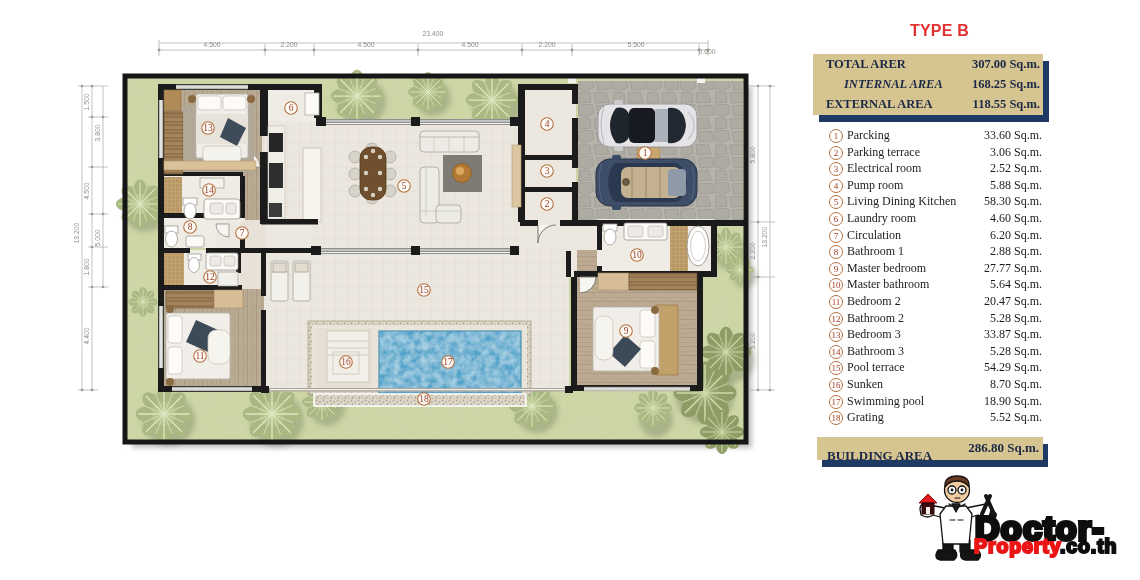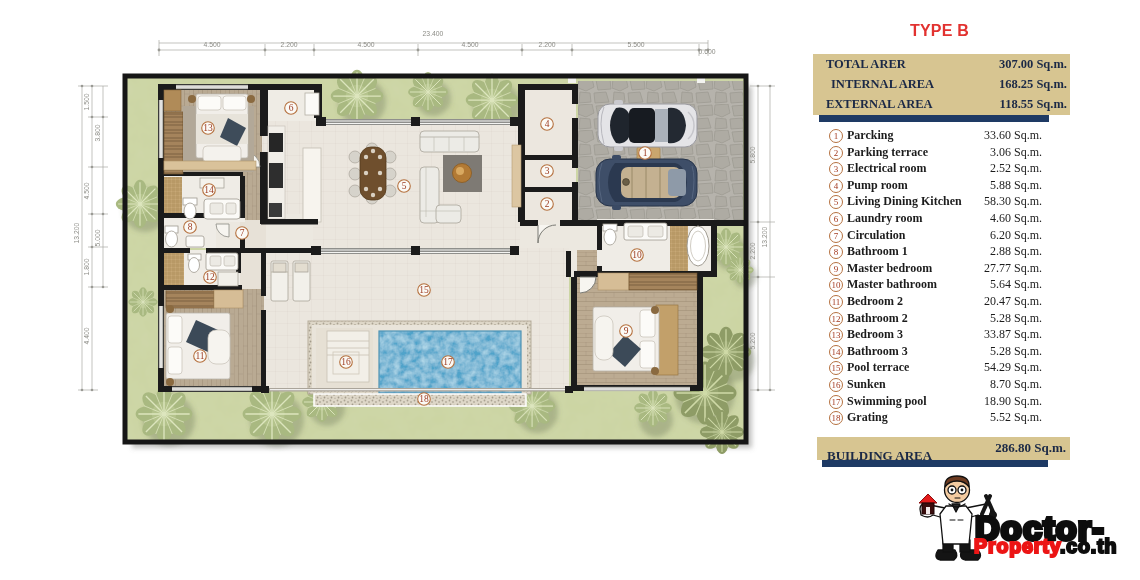--- a/index.html
+++ b/index.html
@@ -1,19 +1,19 @@
 <!DOCTYPE html>
 <html><head>
 <meta charset="utf-8">
 <style>
   html,body{margin:0;padding:0;background:#ffffff;}
   #canvas{position:relative;width:1140px;height:580px;background:#ffffff;overflow:hidden;
     font-family:"Liberation Sans",sans-serif;}
   .abs{position:absolute;}
-  .serif{font-family:"Liberation Serif",serif;padding-left:27px;}
+  .serif{font-family:"Liberation Serif",serif;}
 </style>
 </head>
 <body>
 <div id="canvas">
 
 <svg class="abs" style="left:0;top:0" width="800" height="480" viewBox="0 0 800 480">
 <defs>
   <filter id="soft" x="-20%" y="-20%" width="140%" height="140%">
     <feGaussianBlur stdDeviation="2.5"></feGaussianBlur>
   </filter>
@@ -694,32 +694,32 @@
 
 <div class="abs" style="left:800px;top:0;width:340px;height:532px;">
 
   <div class="abs" style="left:110px;top:22px;font-size:16px;font-weight:bold;color:#e23230;letter-spacing:0.2px;">TYPE B</div>
 
   <div class="abs" style="left:19px;top:61px;width:230px;height:61px;background:#1e3a64;"></div>
 
   <div class="abs serif" style="left:13px;top:54px;width:230px;height:61px;background:#d7c591;color:#1b2946;font-size:12.5px;font-weight:bold;">
     <div class="abs" style="left:13px;top:3px;">TOTAL ARER</div>
         <div class="abs" style="right:3px;top:3px;">307.00 Sq.m.</div>
-    <div class="abs" style="left:18px;top:23px;">INTERNAL AREA</div>
+    <div class="abs" style="left:31px;top:23px;font-style:italic;">INTERNAL AREA</div>
         <div class="abs" style="right:3px;top:23px;">168.25 Sq.m.</div>
     <div class="abs" style="left:13px;top:43px;">EXTERNAL AREA</div>
         <div class="abs" style="right:3px;top:43px;">118.55 Sq.m.</div>
   </div>
 
   <div id="roomlist" class="abs serif" style="left:0;top:0;width:340px;height:440px;font-size:12px;color:#1c1c1c;">
     <style>
       .row{position:absolute;left:0;width:250px;height:15px;}
       .num{position:absolute;left:29px;top:1px;width:12px;height:12px;border:1px solid #b5713f;border-radius:50%;
            color:#a33a20;font-size:9px;line-height:12px;text-align:center;font-family:"Liberation Serif",serif;}
-      .nm{position:absolute;left:47px;top:0;font-weight:bold;}
+      .nm{position:absolute;left:47px;top:0;}
       .ar{position:absolute;right:8px;top:0;}
     </style>
     <div class="row" style="top:128px">
           <span class="num">1</span>
           <span class="nm">Parcking</span>
           <span class="ar">33.60 Sq.m.</span>
         </div>
     <div class="row" style="top:144.6px">
           <span class="num">2</span>
           <span class="nm">Parking terrace</span>

